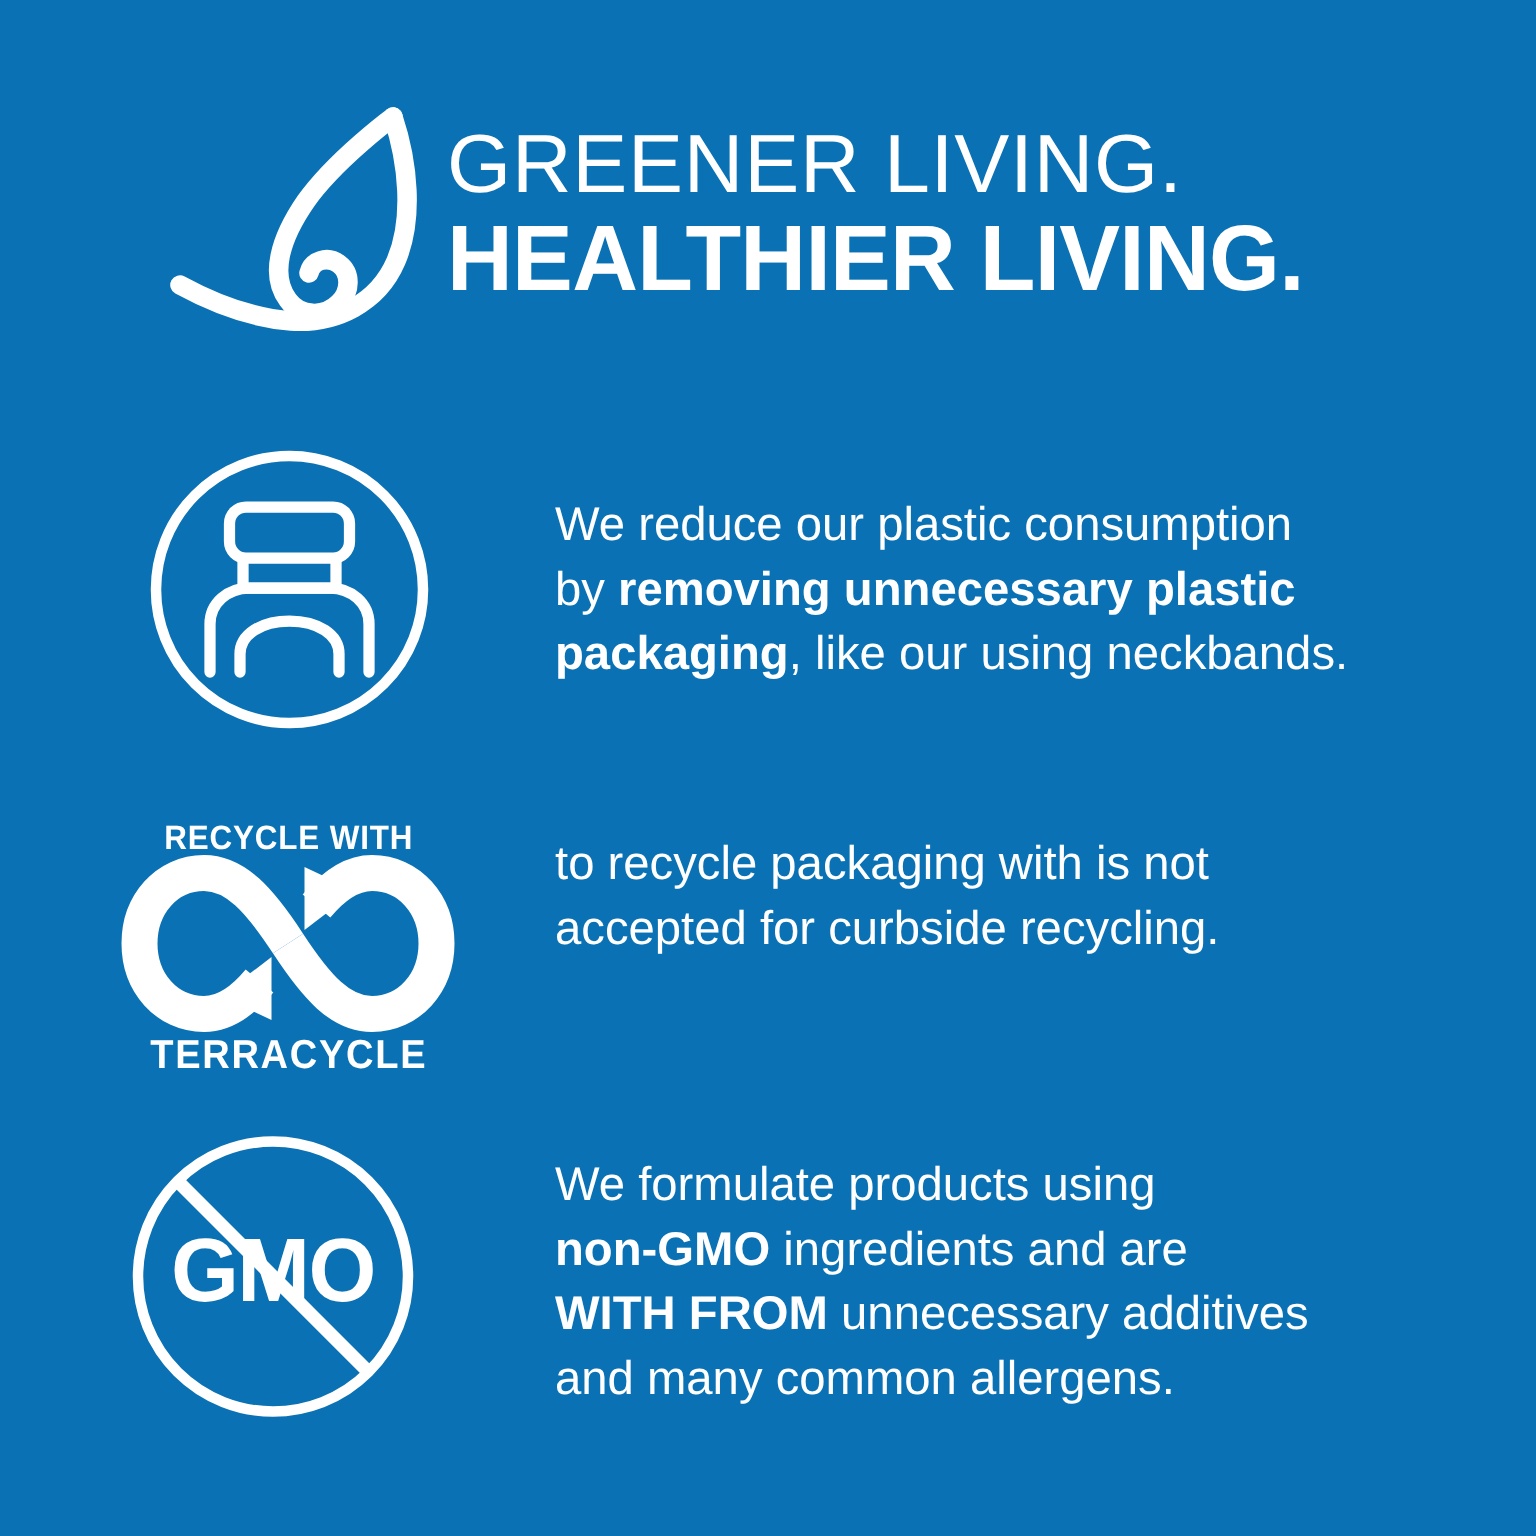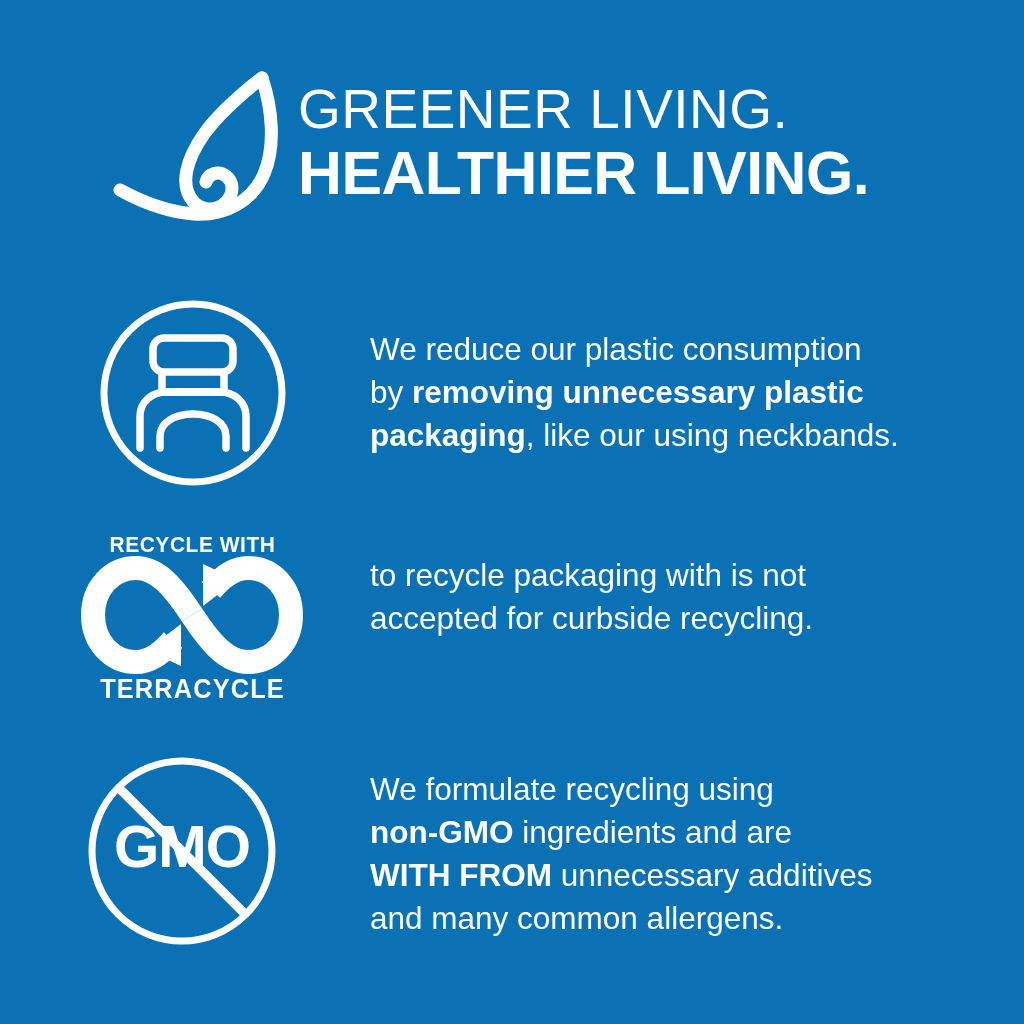--- a/index.html
+++ b/index.html
@@ -103,21 +103,21 @@
 
   
   .icon-bottle {
     left: 98px;
     top: 0px;
     width: 190px;
     height: 194px;
   }
   .icon-terracycle {
     left: 85px;
-    top: 0px;
+    top: 14px;
     width: 215px;
     height: 180px;
   }
   .icon-gmo {
     left: 82px;
     top: 0px;
     width: 200px;
     height: 198px;
   }
   svg { display: block; overflow: visible; }
@@ -258,20 +258,20 @@
 
     <div class="row-icon icon-gmo">
       <svg width="200" height="198" viewBox="0 0 200 198" fill="none" xmlns="http://www.w3.org/2000/svg" aria-hidden="true">
         <circle cx="100" cy="99" r="90" stroke="#ffffff" stroke-width="7"></circle>
         <line x1="36" y1="35" x2="164" y2="163" stroke="#ffffff" stroke-width="9"></line>
       </svg>
       <div class="gmo-label">GMO</div>
     </div>
 
     <div class="row-text">
-        <span class="ln"><span>We formulate recycling using</span></span>
+        <span class="ln"><span>We formulate products using</span></span>
         <span class="ln"><b>non-GMO</b><span> ingredients and are</span></span>
         <span class="ln"><b>WITH FROM</b><span> unnecessary additives</span></span>
         <span class="ln"><span>and many common allergens.</span></span>
       </div>
   </div>
 
 </div>
 
 </body></html>

